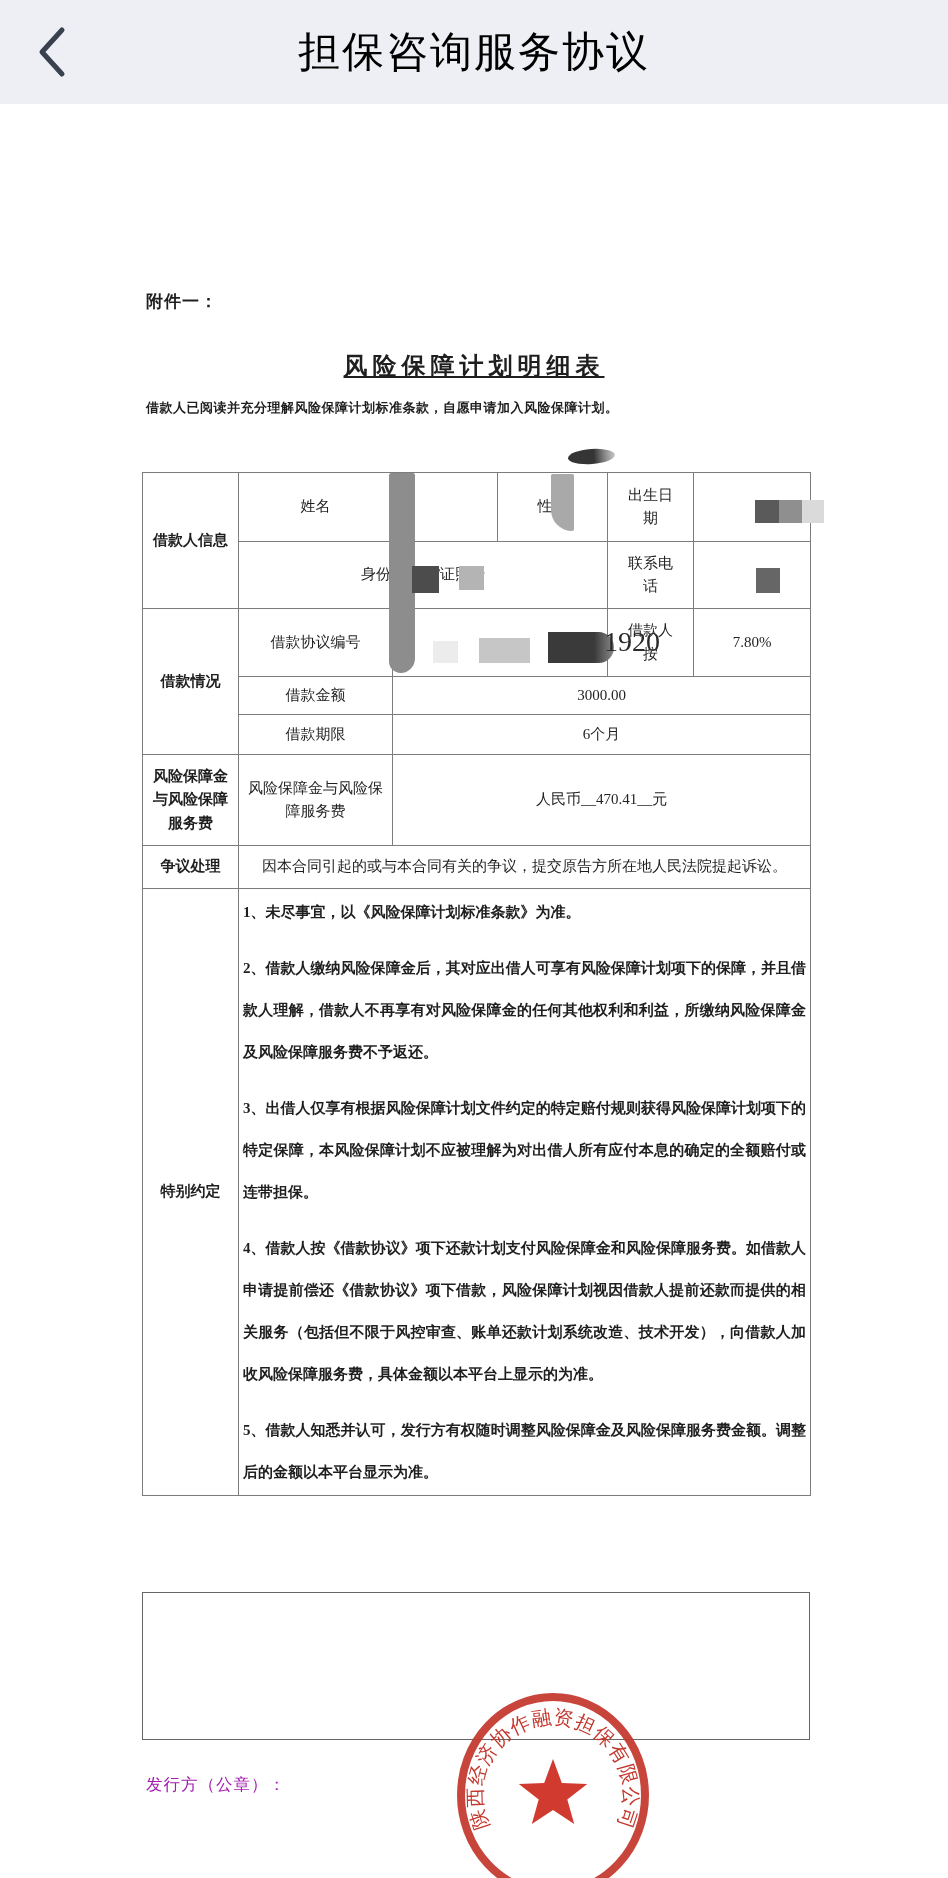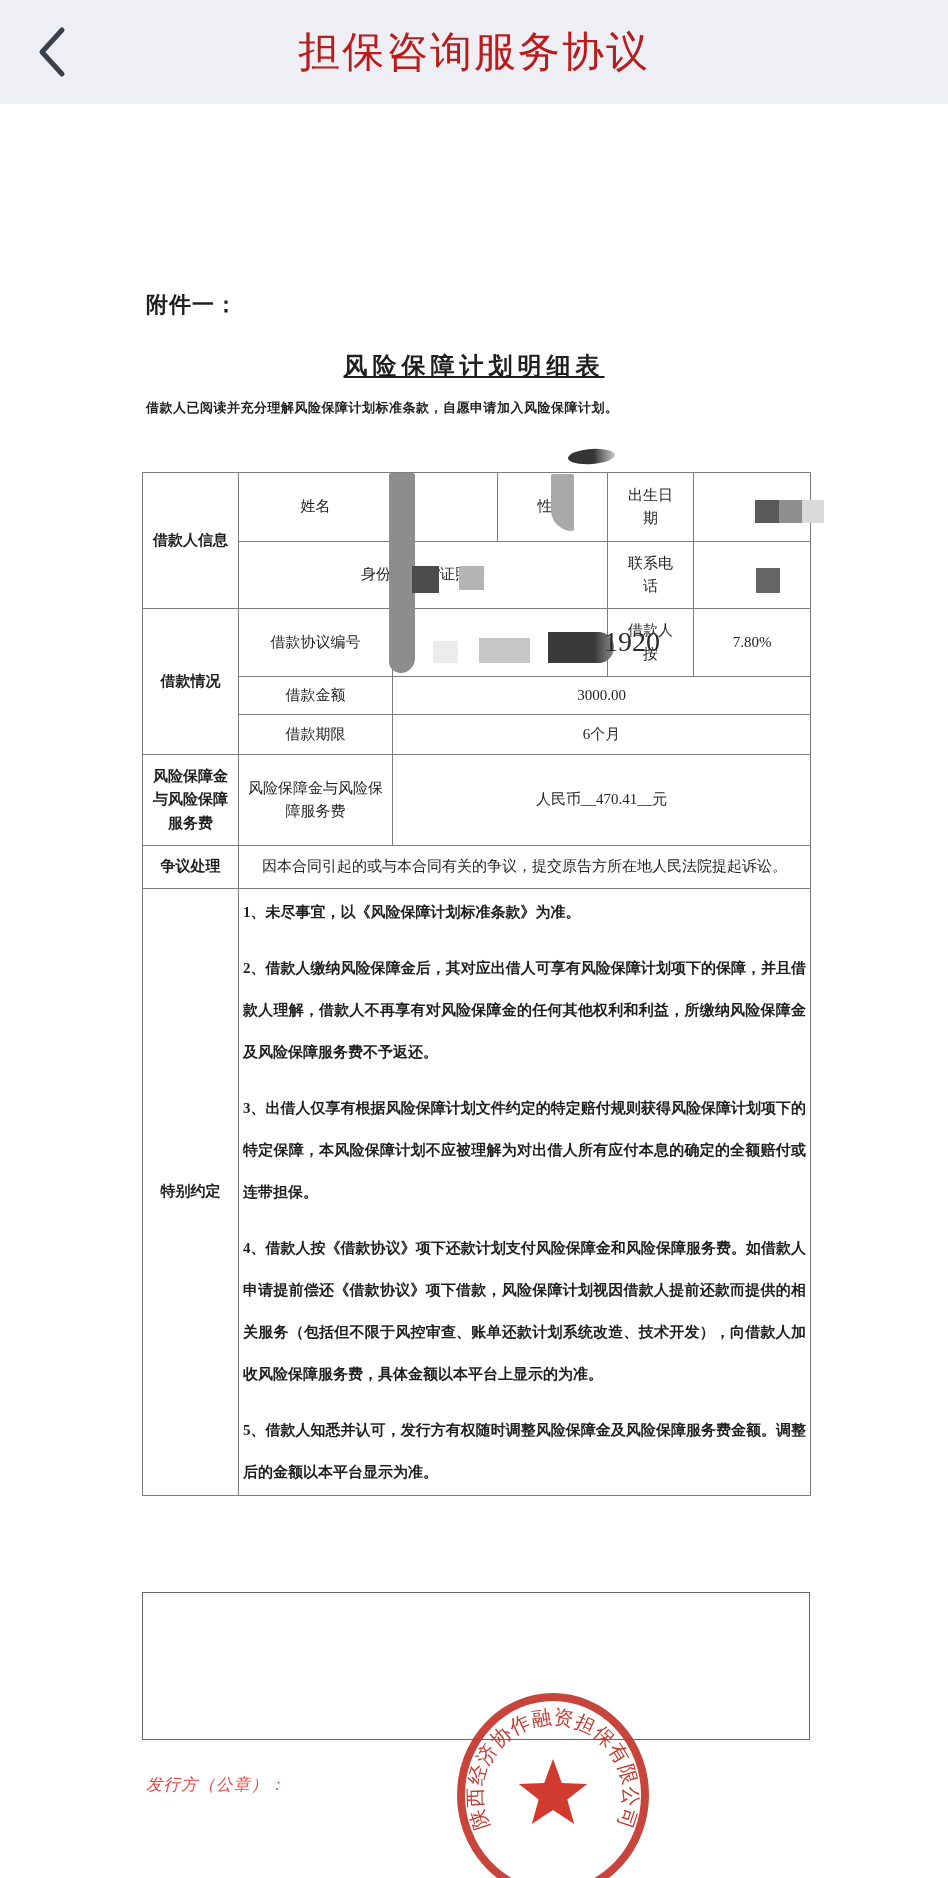--- a/index.html
+++ b/index.html
@@ -10,29 +10,29 @@
     color:#1f1f1f;
   }
   
   .app-header{
     position:absolute;left:0;top:0;width:948px;height:104px;
     background:#edeff4;
     display:flex;align-items:center;justify-content:center;
   }
   .app-title{
     font-family:"Liberation Sans","DejaVu Sans",sans-serif;
-    font-size:42px;font-weight:500;color:#b91c1c;letter-spacing:2px;
+    font-size:42px;font-weight:500;color:#000000;letter-spacing:2px;
   }
   .back-btn{
     position:absolute;left:34px;top:26px;width:34px;height:52px;cursor:pointer;
   }
   
   .attach-label{
     position:absolute;left:146px;top:290px;
-    font-size:22px;font-weight:bold;letter-spacing:1px;
+    font-size:17px;font-weight:bold;letter-spacing:1px;
   }
   .doc-title{
     position:absolute;left:0;top:350px;width:948px;text-align:center;
     font-size:24px;font-weight:bold;letter-spacing:5px;text-decoration:underline;
   }
   .intro-line{
     position:absolute;left:146px;top:399px;width:680px;
     font-size:13px;font-weight:bold;letter-spacing:0.5px;
   }
   
@@ -78,21 +78,21 @@
     position:absolute;left:604px;top:626px;
     font-size:28px;color:#2a2a2a;font-family:"Liberation Serif",serif;
   }
   
   .sig-box{
     position:absolute;left:142px;top:1592px;width:666px;height:146px;
     border:1px solid #666;background:transparent;
   }
   .issuer-line{
     position:absolute;left:146px;top:1774px;
-    font-size:16.5px;letter-spacing:1px;color:#ef4444;font-style:italic;
+    font-size:16.5px;letter-spacing:1px;color:#a21caf;
   }
   .seal{position:absolute;left:453px;top:1690px;width:200px;height:210px;}
 </style>
 </head>
 <body>
 
 <header class="app-header">
   <svg class="back-btn" viewBox="0 0 34 52">
     <polyline points="28,4 8,26 28,48" fill="none" stroke="#39414e" stroke-width="5" stroke-linecap="round" stroke-linejoin="round"></polyline>
   </svg>

